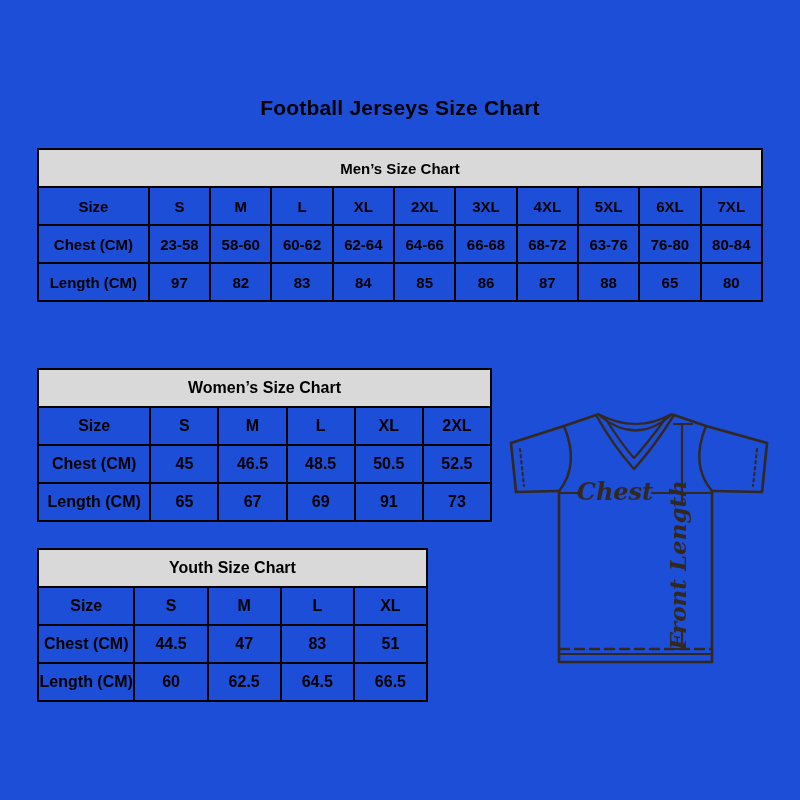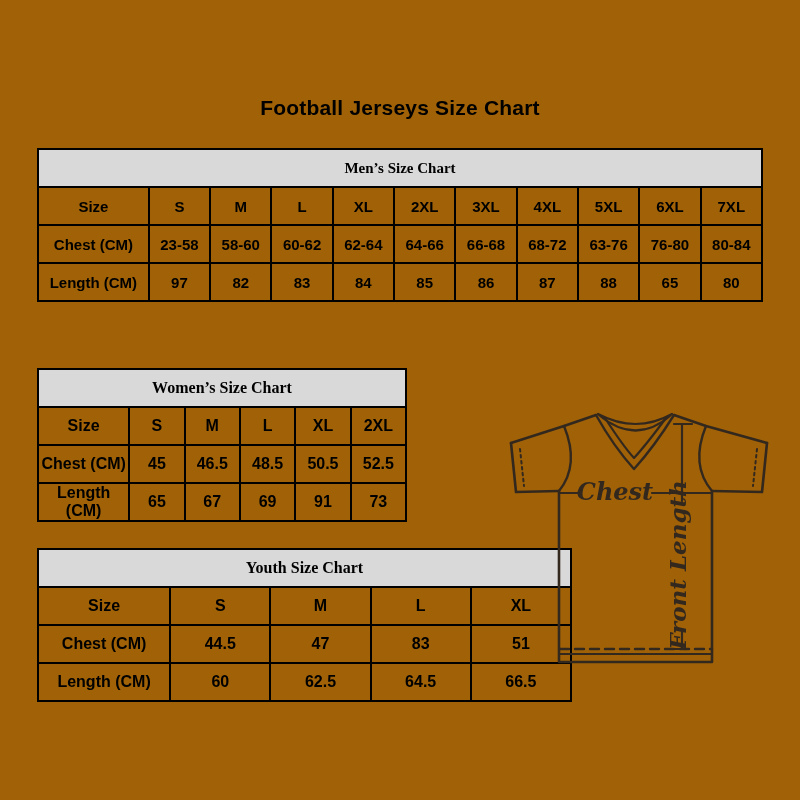--- a/index.html
+++ b/index.html
@@ -1,27 +1,27 @@
 <!DOCTYPE html>
 <html><head>
 <meta charset="utf-8">
 <style>
   html,body{margin:0;padding:0;background:#ffffff;}
-  .page{position:relative;width:800px;height:800px;background:#a16207;overflow:hidden;
+  .page{position:relative;width:800px;height:800px;background:#1d4ed8;overflow:hidden;
         font-family:"Liberation Sans",sans-serif;color:#000;}
   .title{position:absolute;top:96px;left:0;width:800px;text-align:center;
          font-size:21px;font-weight:bold;letter-spacing:0.2px;}
   table{border-collapse:collapse;table-layout:fixed;position:absolute;}
   td{border:2px solid #000;text-align:center;vertical-align:middle;
      font-weight:bold;padding:0;overflow:hidden;}
-  .band{background:#d9d9d9;font-size:16px;font-family:Liberation Serif, serif;}
+  .band{background:#d9d9d9;font-size:16px;}
   #men-table{left:37px;top:148px;width:726px;}
   #men-table td{height:36px;font-size:15px;}
-  #women-table{left:37px;top:368px;width:370px;border-radius:7px;}
-  #youth-table{left:37px;top:548px;width:535px;}
+  #women-table{left:37px;top:368px;width:455px;border-radius:7px;}
+  #youth-table{left:37px;top:548px;width:391px;}
   #women-table td,#youth-table td{height:36px;font-size:16px;}
   .jersey{position:absolute;left:504px;top:399px;width:272px;height:286px;}
 </style>
 </head>
 <body>
 
 <div class="page">
 
   <div class="title">Football Jerseys Size Chart</div>
 

